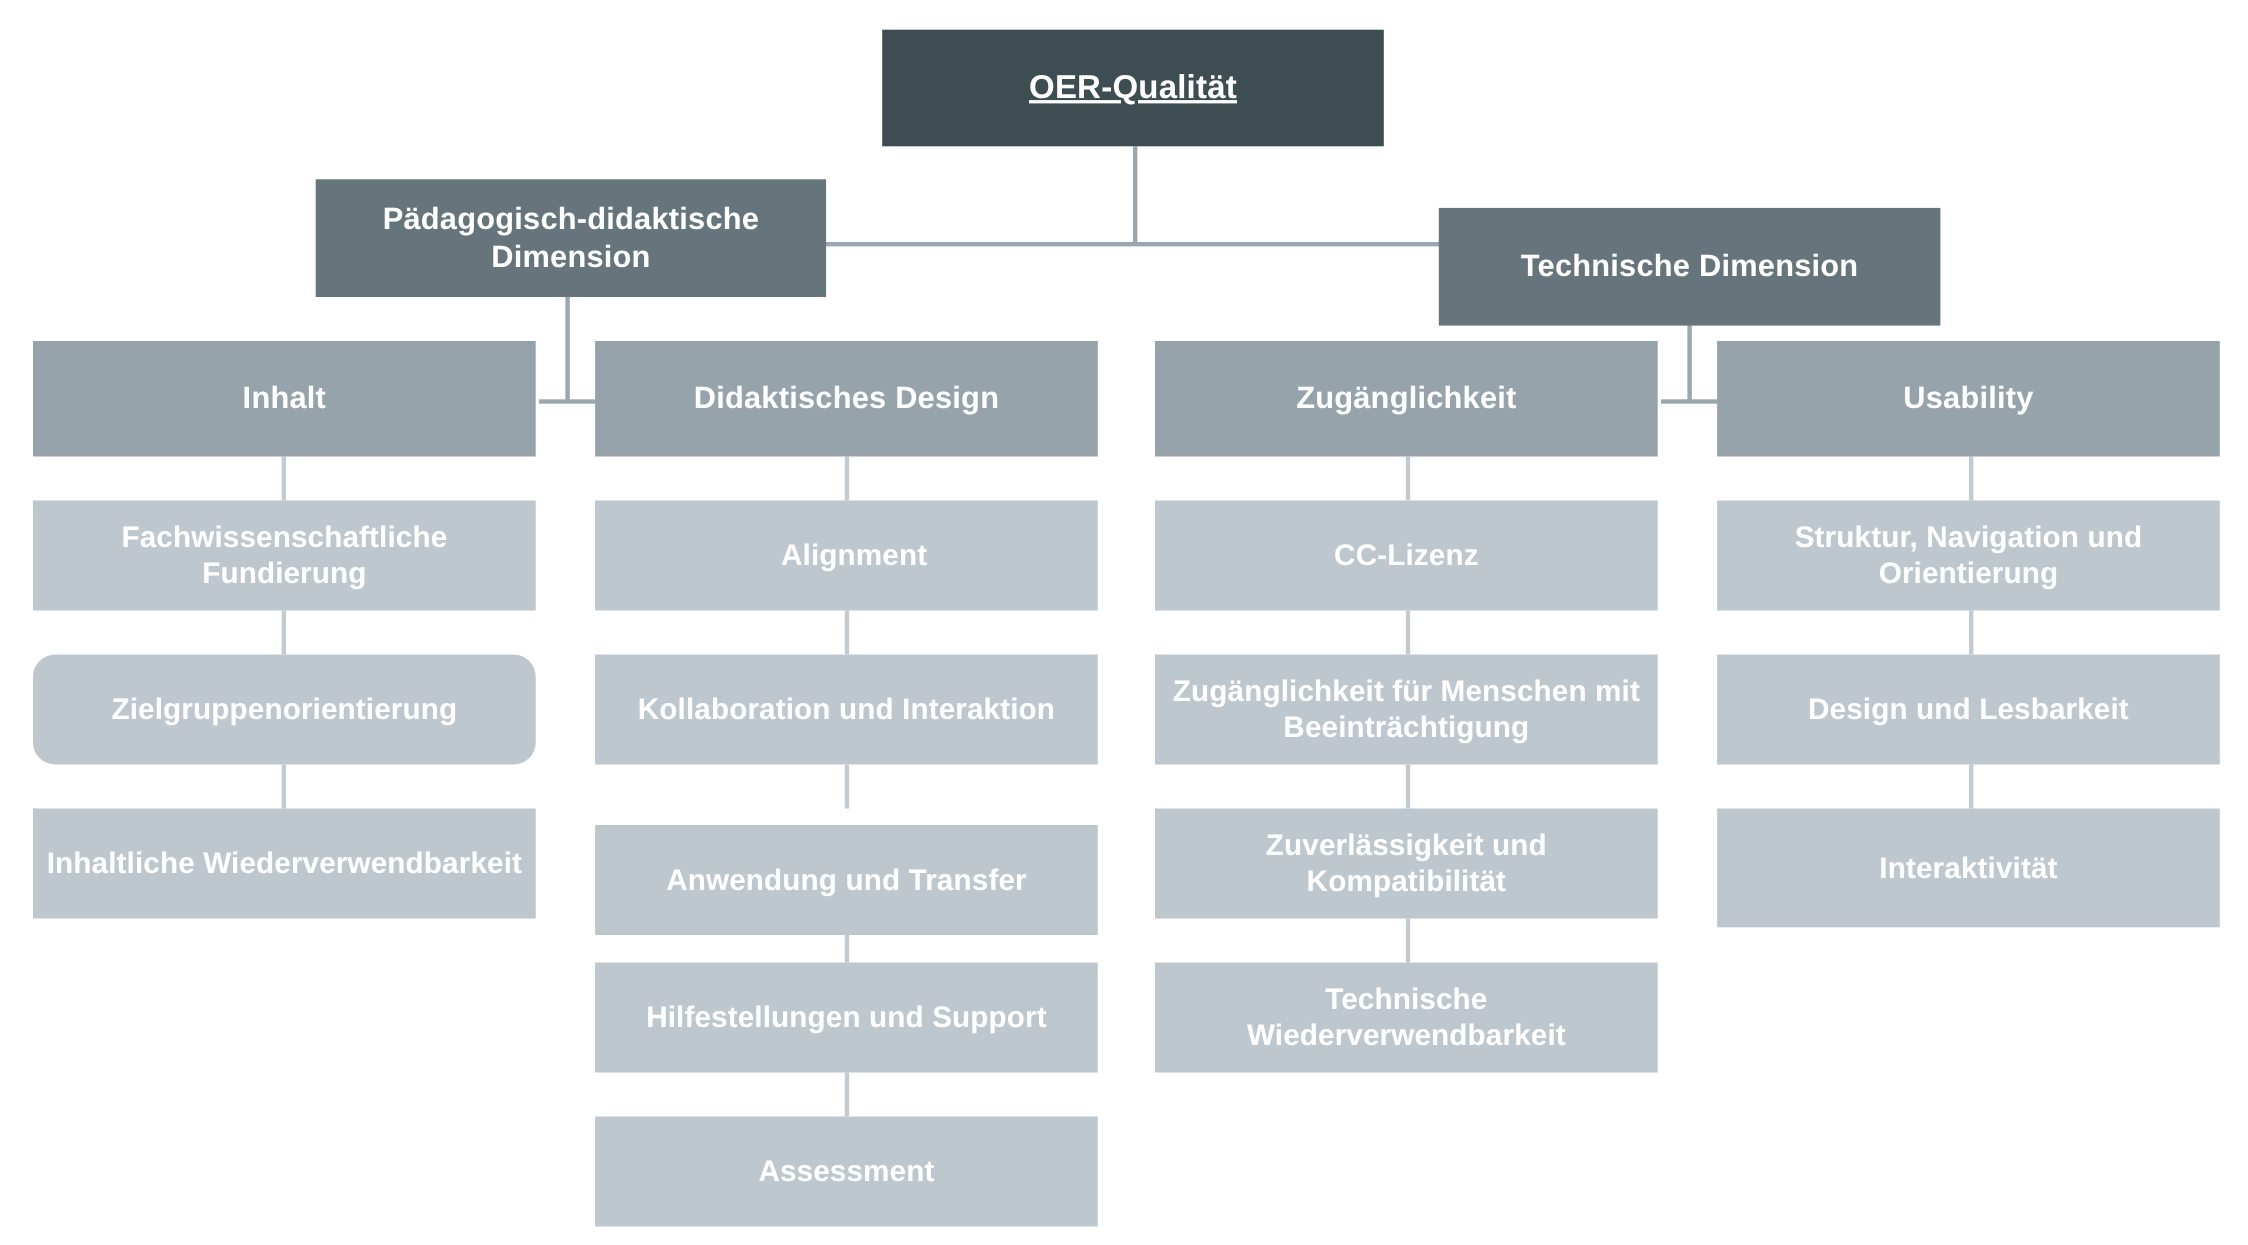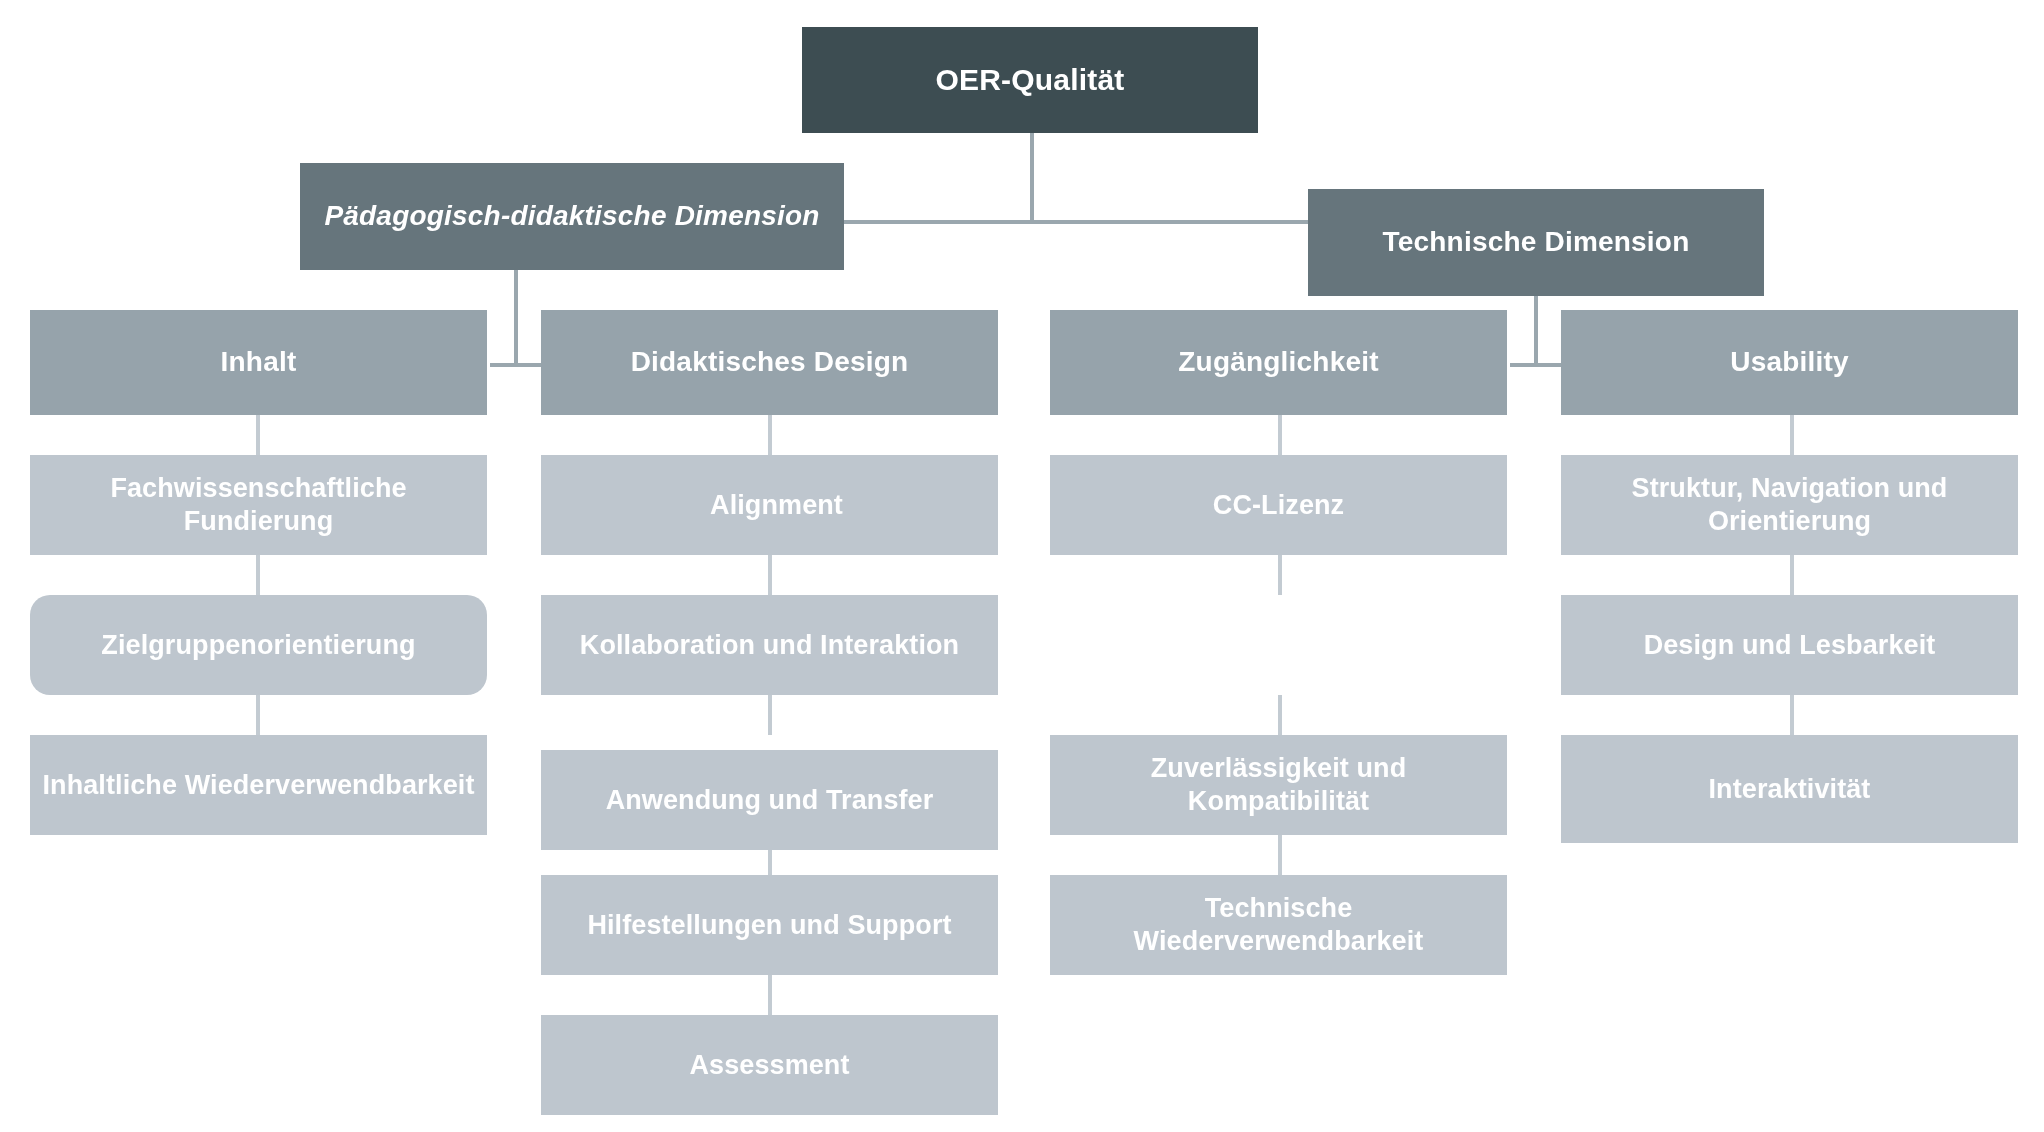--- a/index.html
+++ b/index.html
@@ -61,41 +61,42 @@
 
   <div class="conn v light" style="left:1278px;top:415px;height:40px;"></div>
   <div class="conn v light" style="left:1278px;top:555px;height:40px;"></div>
   <div class="conn v light" style="left:1278px;top:695px;height:40px;"></div>
   <div class="conn v light" style="left:1278px;top:835px;height:40px;"></div>
 
   <div class="conn v light" style="left:1790px;top:415px;height:40px;"></div>
   <div class="conn v light" style="left:1790px;top:555px;height:40px;"></div>
   <div class="conn v light" style="left:1790px;top:695px;height:40px;"></div>
 
-  <div class="node lvl1" style="left:802px;top:27px;width:456px;height:106px;">OER-Qualität</div>
+  <div class="node lvl1" style="left:802px;top:27px;width:456px;height:106px;text-decoration:underline;">OER-Qualität</div>
 
-  <div class="node lvl2" style="left:300px;top:163px;width:544px;height:107px;font-style:italic;">Pädagogisch-didaktische Dimension</div>
+  <div class="node lvl2" style="left:287px;top:163px;width:464px;height:107px;">Pädagogisch-didaktische Dimension</div>
   <div class="node lvl2" style="left:1308px;top:163px;width:456px;height:107px;margin-top:26px;">Technische Dimension</div>
 
   <div class="node lvl3" style="left:30px;top:310px;width:457px;height:105px;">Inhalt</div>
   <div class="node lvl3" style="left:541px;top:310px;width:457px;height:105px;">Didaktisches Design</div>
   <div class="node lvl3" style="left:1050px;top:310px;width:457px;height:105px;">Zugänglichkeit</div>
   <div class="node lvl3" style="left:1561px;top:310px;width:457px;height:105px;">Usability</div>
 
   <div class="node leaf" style="left:30px;top:455px;width:457px;height:100px;">Fachwissenschaftliche Fundierung</div>
   <div class="node leaf" style="left:30px;top:595px;width:457px;height:100px;border-radius:20px;">Zielgruppenorientierung</div>
   <div class="node leaf" style="left:30px;top:735px;width:457px;height:100px;">Inhaltliche Wiederverwendbarkeit</div>
 
   <div class="node leaf" style="left:541px;top:455px;width:457px;height:100px;padding-left:24px;">Alignment</div>
   <div class="node leaf" style="left:541px;top:595px;width:457px;height:100px;">Kollaboration und Interaktion</div>
   <div class="node leaf" style="left:541px;top:735px;width:457px;height:100px;margin-top:15px;">Anwendung und Transfer</div>
   <div class="node leaf" style="left:541px;top:875px;width:457px;height:100px;">Hilfestellungen und Support</div>
   <div class="node leaf" style="left:541px;top:1015px;width:457px;height:100px;">Assessment</div>
 
   <div class="node leaf" style="left:1050px;top:455px;width:457px;height:100px;">CC-Lizenz</div>
+  <div class="node leaf" style="left:1050px;top:595px;width:457px;height:100px;">Zugänglichkeit für Menschen mit Beeinträchtigung</div>
   <div class="node leaf" style="left:1050px;top:735px;width:457px;height:100px;">Zuverlässigkeit und Kompatibilität</div>
   <div class="node leaf" style="left:1050px;top:875px;width:457px;height:100px;">Technische Wiederverwendbarkeit</div>
 
   <div class="node leaf" style="left:1561px;top:455px;width:457px;height:100px;">Struktur, Navigation und Orientierung</div>
   <div class="node leaf" style="left:1561px;top:595px;width:457px;height:100px;">Design und Lesbarkeit</div>
   <div class="node leaf" style="left:1561px;top:735px;width:457px;height:108px;">Interaktivität</div>
 
 </div>
 
 </body></html>

